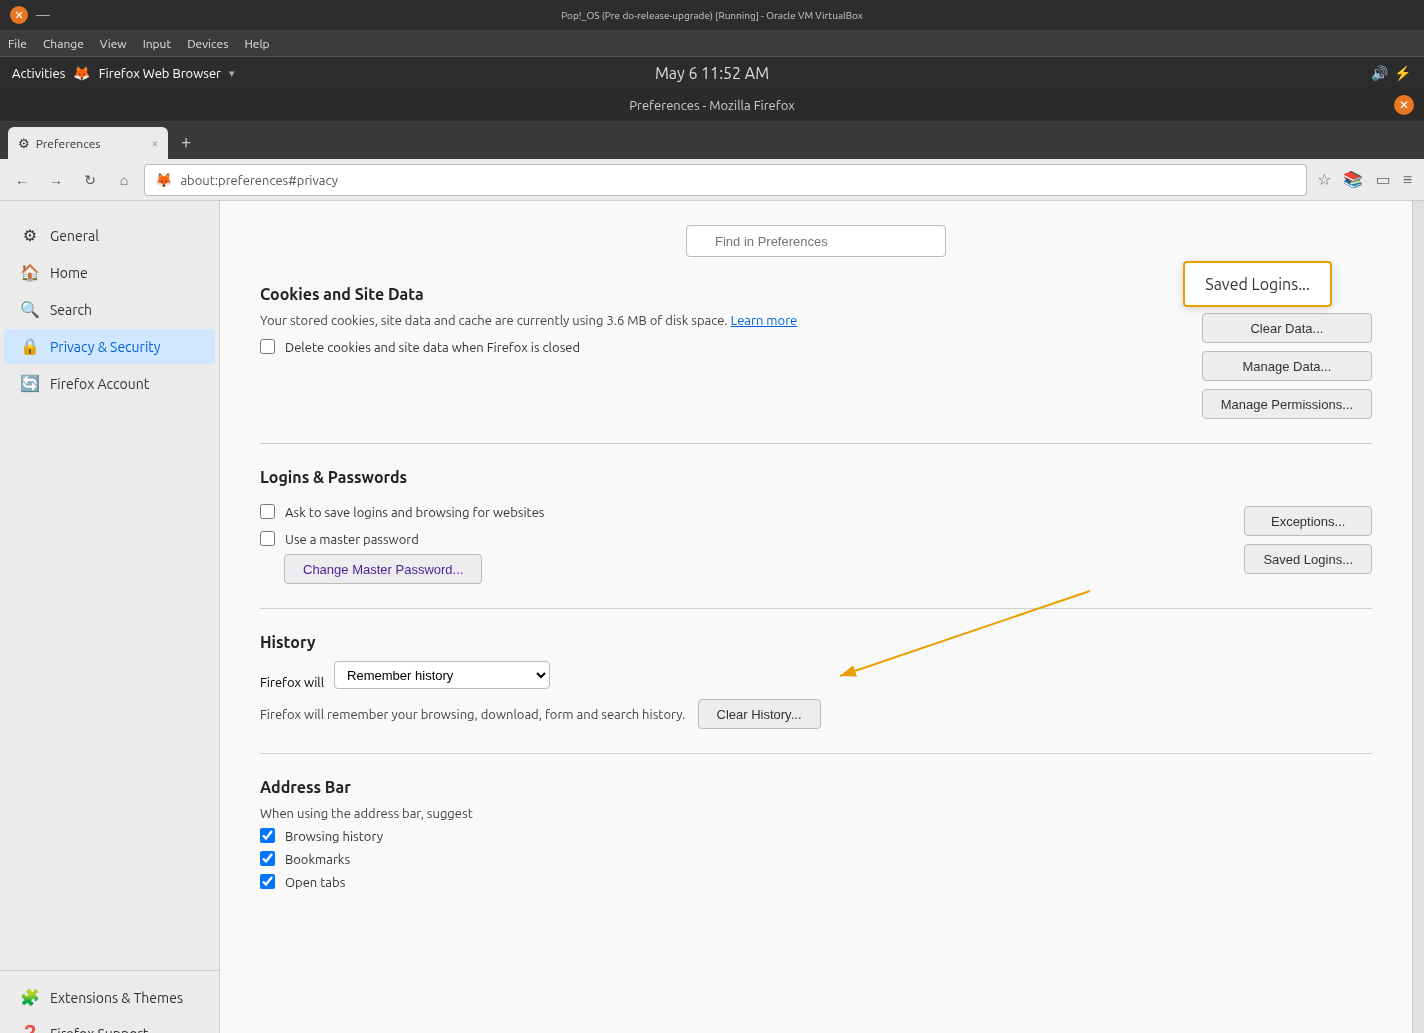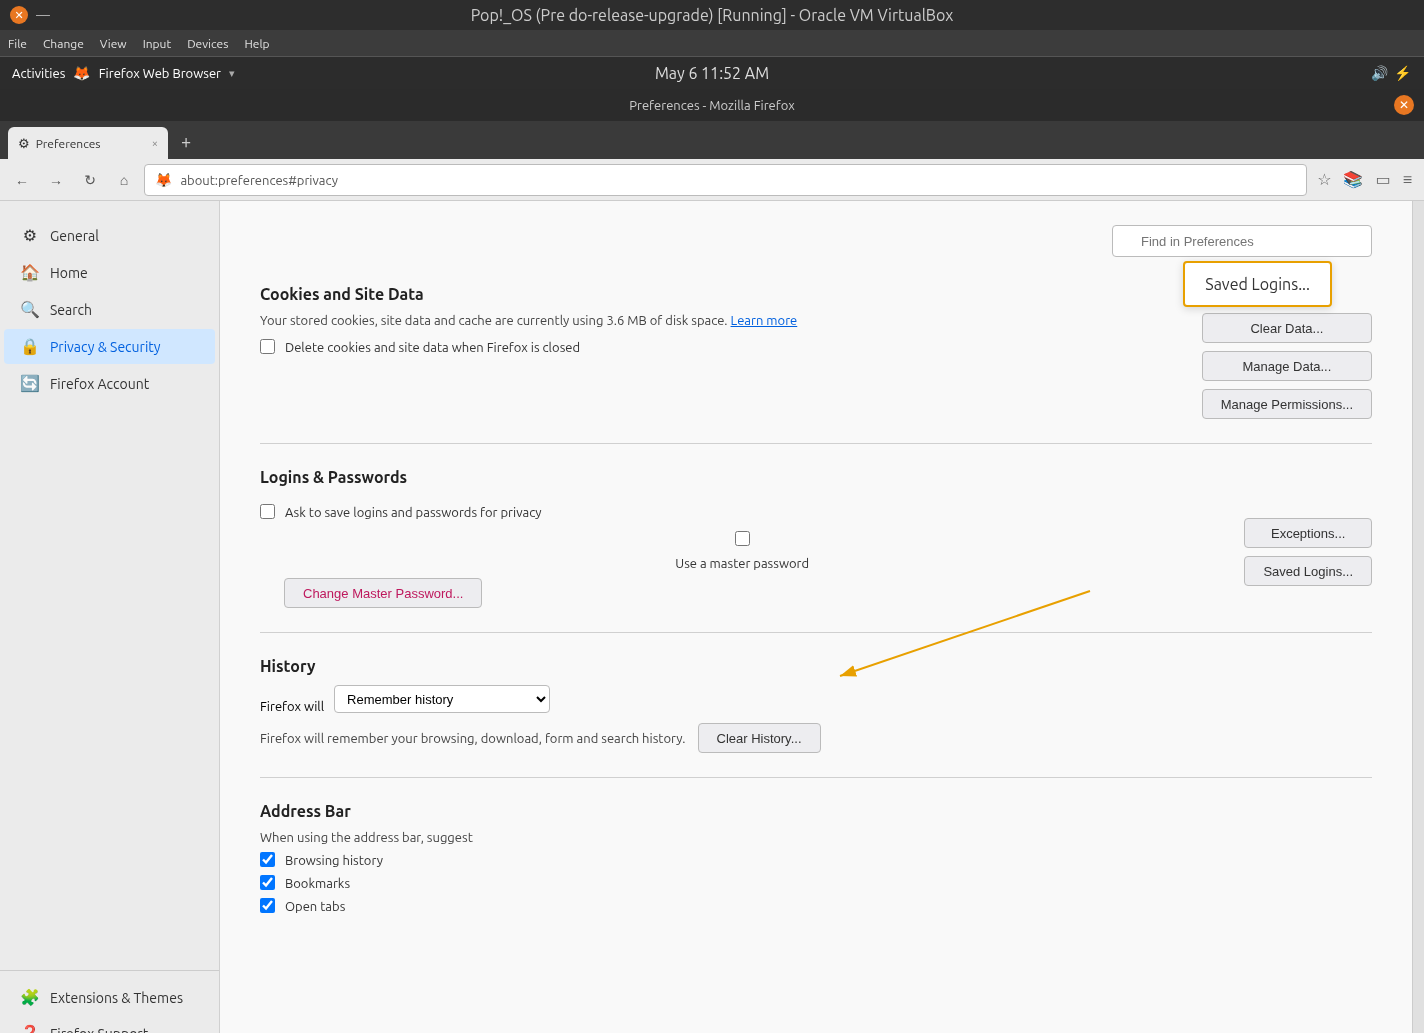--- a/index.html
+++ b/index.html
@@ -172,21 +172,21 @@
     .main-content {
       flex: 1;
       background: #f9f9f9;
       overflow-y: auto;
       padding: 24px 40px;
       position: relative;
     }
 
     .search-bar-container {
       display: flex;
-      justify-content: flex-end;
+      justify-content: center;
       margin-bottom: 28px;
       text-decoration: underline;
     }
     .search-input {
       width: 260px;
       height: 32px;
       border: 1px solid #bbb;
       border-radius: 4px;
       padding: 0 10px 0 28px;
       font-size: 13px;
@@ -321,21 +321,21 @@
     }
   </style>
 </head>
 <body>
 
 <div class="os-topbar">
   <div class="os-topbar-left">
     <div class="vm-close-btn">✕</div>
     <span style="font-size:14px;cursor:pointer;color:#aaa;">—</span>
   </div>
-  <span style="position:absolute;left:50%;transform:translateX(-50%);font-size:16px;color:#ccc;text-align:center;">Pop!_OS (Pre do-release-upgrade) [Running] - Oracle VM VirtualBox</span>
+  <span style="position:absolute;left:50%;transform:translateX(-50%);font-size:10px;color:#ccc;text-align:center;">Pop!_OS (Pre do-release-upgrade) [Running] - Oracle VM VirtualBox</span>
   <div class="os-topbar-right"></div>
 </div>
 
 <div class="vm-menubar">
   <span>File</span>
   <span>Change</span>
   <span>View</span>
   <span>Input</span>
   <span>Devices</span>
   <span>Help</span>
@@ -453,28 +453,28 @@
     </div>
 
     <hr class="section-divider">
 
     <div class="section logins-section">
       <div class="section-title">Logins &amp; Passwords</div>
       <div class="logins-row">
         <div class="logins-checkboxes">
           <div class="checkbox-row">
             <input type="checkbox" style="">
-            <label>Ask to save logins and passwords for privacy</label>
+            <label>Ask to save logins and browsing for websites</label>
           </div>
-          <div class="checkbox-row" style="margin-top:12px;flex-direction:column;">
+          <div class="checkbox-row" style="margin-top:12px;">
             <input type="checkbox" style="">
             <label>Use a master password</label>
           </div>
           <div style="margin-top:8px;margin-left:24px;">
-            <button class="btn" style="color:#be185d;">Change Master Password...</button>
+            <button class="btn" style="color:#4c1d95;">Change Master Password...</button>
           </div>
         </div>
         <div class="logins-buttons">
           <button class="btn">Exceptions...</button>
           <button class="btn">Saved Logins...</button>
         </div>
       </div>
     </div>
 
     <hr class="section-divider">

